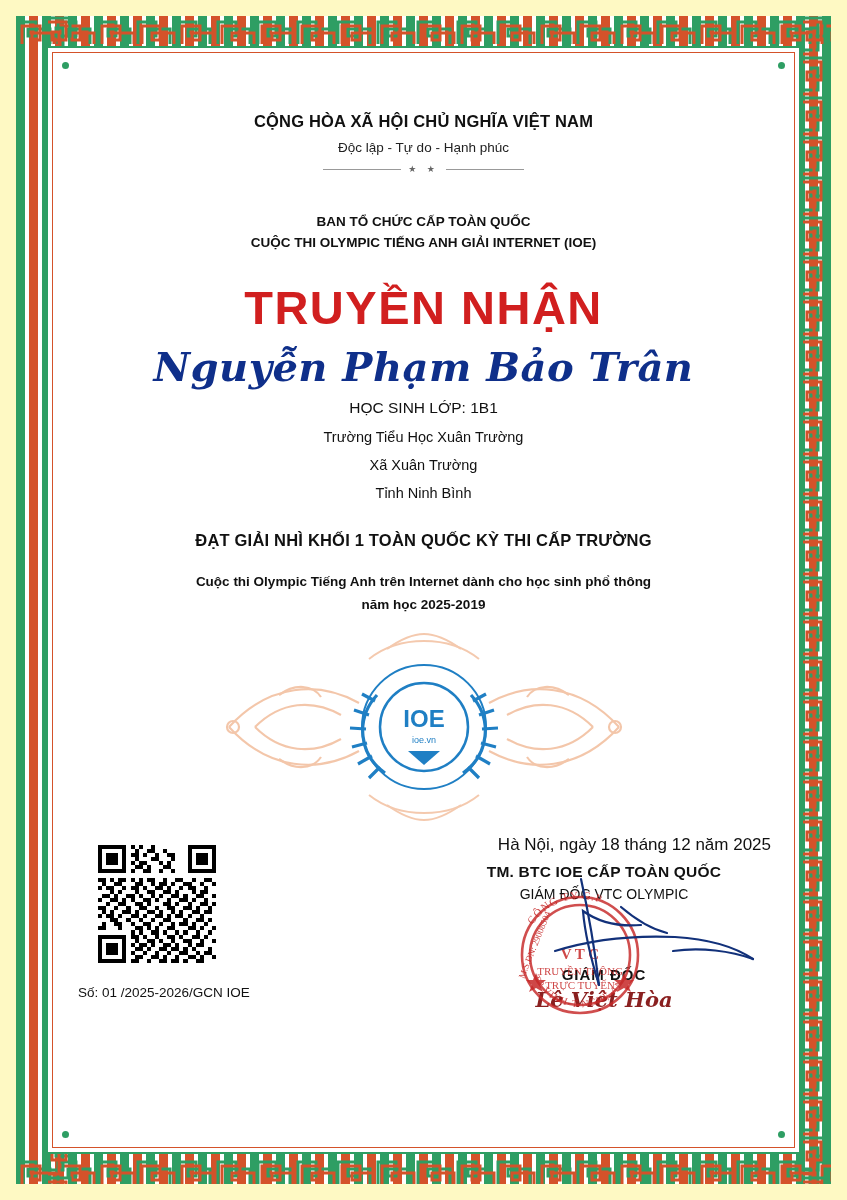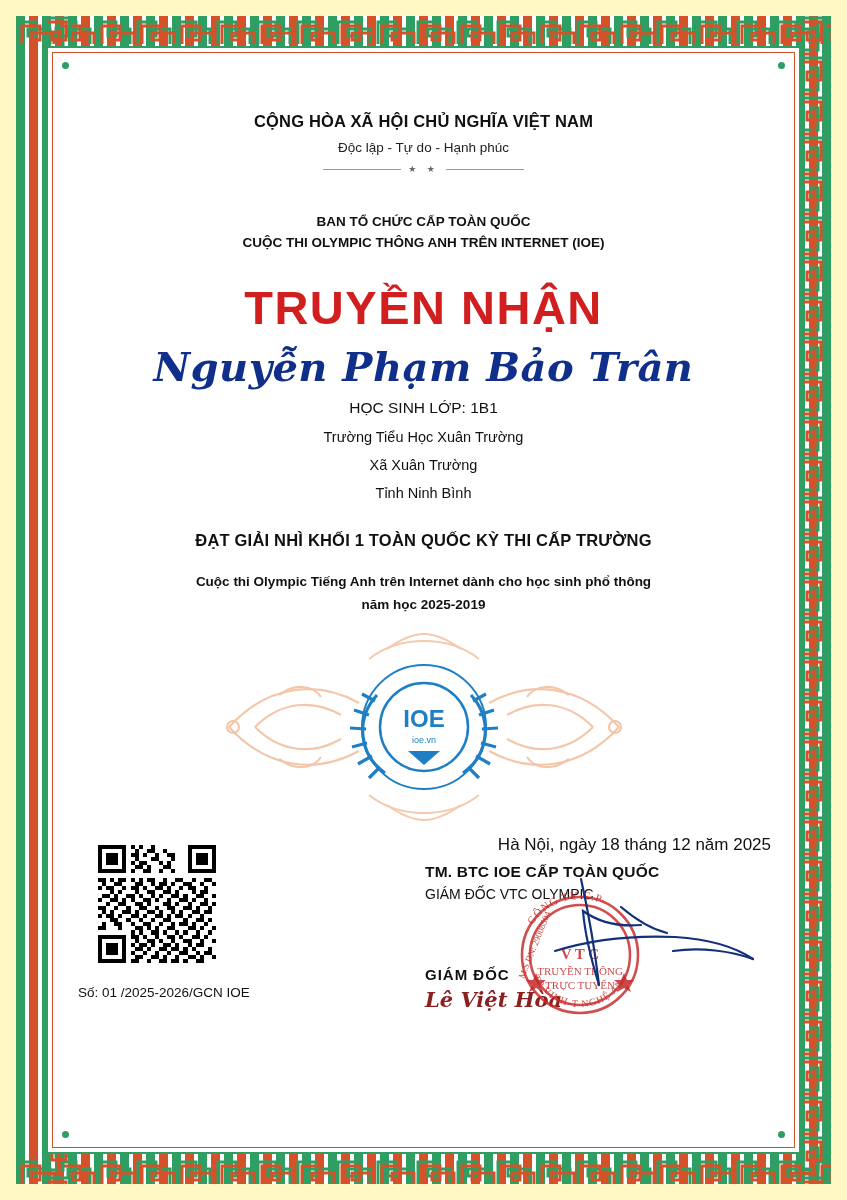--- a/index.html
+++ b/index.html
@@ -185,23 +185,24 @@
   }
   .place-date {
     position: absolute;
     right: 6px;
     top: 0;
     font-size: 17px;
     color: #111;
   }
   .signer-block {
     position: absolute;
-    right: 22px;
+    right: 8px;
     top: 28px;
     width: 330px;
+    text-align: center;
   }
   .signer-title {
     font-size: 15.5px;
     font-weight: bold;
     color: #111;
     letter-spacing: 0.2px;
   }
   .signer-sub {
     font-size: 14px;
     color: #111;
@@ -294,21 +295,21 @@
     <div class="nation">CỘNG HÒA XÃ HỘI CHỦ NGHĨA VIỆT NAM</div>
     <div class="motto">Độc lập - Tự do - Hạnh phúc</div>
     <div class="motto-rule">
       <div class="line"></div>
       <div class="stars">★ ★</div>
       <div class="line"></div>
     </div>
 
     <div class="org">
       <div>BAN TỔ CHỨC CẤP TOÀN QUỐC</div>
-      <div>CUỘC THI OLYMPIC THÔNG ANH TRÊN INTERNET (IOE)</div>
+      <div>CUỘC THI OLYMPIC TIẾNG ANH GIẢI INTERNET (IOE)</div>
     </div>
 
     <div class="title">TRUYỀN NHẬN</div>
 
     <div class="student-name">Nguyễn Phạm Bảo Trân</div>
 
     <div class="meta">
       <div class="line1">HỌC SINH LỚP: 1B1</div>
       <div class="line">Trường Tiểu Học Xuân Trường</div>
       <div class="line">Xã Xuân Trường</div>

